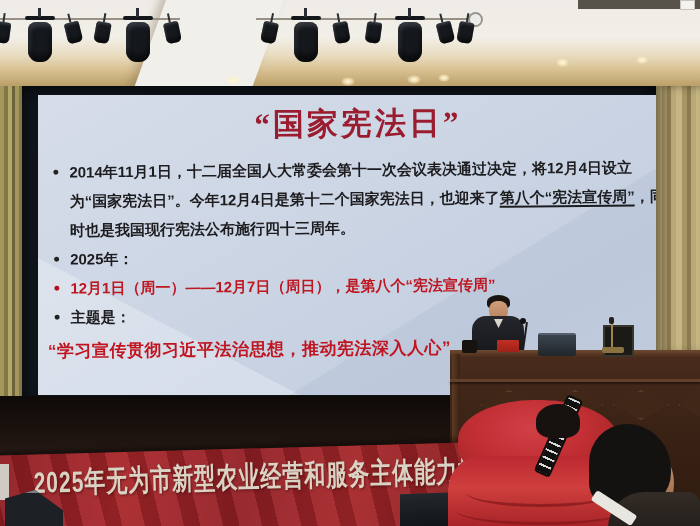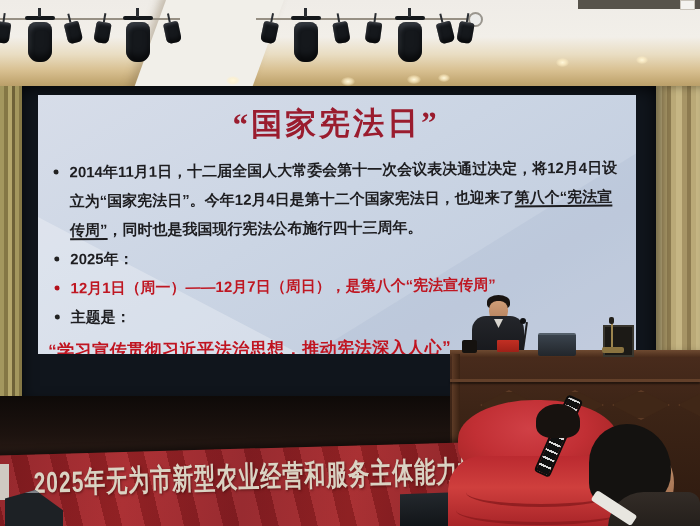--- a/index.html
+++ b/index.html
@@ -22,23 +22,23 @@
         box-shadow:inset 0 -6px 6px rgba(0,0,0,.6),inset 2px 4px 4px rgba(90,95,105,.5);}
   .lt-l::before{content:"";position:absolute;left:-3px;top:-6px;width:30px;height:4px;background:#14171a;border-radius:2px;}
   .lt-l::after{content:"";position:absolute;left:10px;top:-14px;width:3px;height:9px;background:#2a2d31;}
   .lt-s{width:15px;height:21px;border-radius:3px 3px 5px 5px;top:22px;
         box-shadow:inset 0 -4px 4px rgba(0,0,0,.55),inset 1px 2px 3px rgba(95,100,110,.5);}
   .lt-s::after{content:"";position:absolute;left:6px;top:-9px;width:2px;height:9px;background:#2a2d31;}
 
   
   .screen{left:18px;top:86px;width:640px;height:322px;background:#10151c;
           box-shadow:inset 0 0 18px #000;}
-  .slide{left:20px;top:9px;width:598px;height:259px;
+  .slide{left:20px;top:9px;width:598px;height:300px;
     background:linear-gradient(150deg,#d7dde9 0%,#cbd5e4 45%,#c4cfe0 75%,#ccd4e3 100%);
-    overflow:hidden;}
+    overflow:hidden;padding-left:44px;}
   .wm1{left:-40px;bottom:-20px;width:340px;height:190px;background:rgba(255,255,255,.28);
        -webkit-clip-path:polygon(0 100%,6% 12%,100% 100%);clip-path:polygon(0 100%,6% 12%,100% 100%);}
   .wm2{right:-30px;top:40px;width:420px;height:260px;background:rgba(173,186,208,.30);
        -webkit-clip-path:polygon(100% 0,0 100%,100% 100%);clip-path:polygon(100% 0,0 100%,100% 100%);}
   .slide-inner{left:0;top:0;width:100%;height:100%;transform:rotate(-.5deg);}
   .slide-title{margin-top:8px;text-align:center;font-family:"Liberation Serif","DejaVu Serif",serif;
     font-weight:bold;font-size:31px;letter-spacing:3px;color:#9a1c2e;}
   .slide-body{margin:10px 14px 0 8px;font-size:15px;line-height:29px;font-weight:600;color:#1d1d20;}
   .li{display:flex;}
   .dot{flex:none;width:5px;height:5px;border-radius:50%;background:#222;margin:12px 11px 0 8px;}

